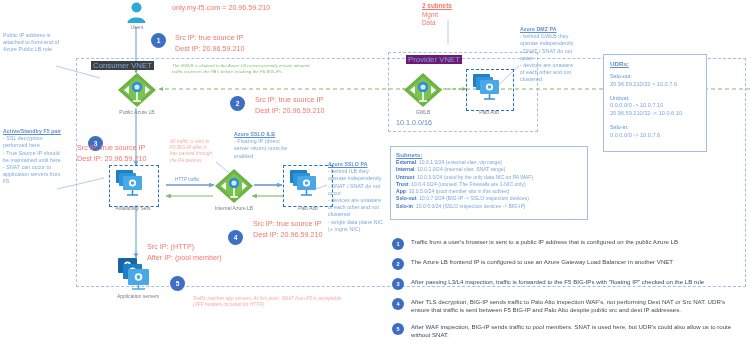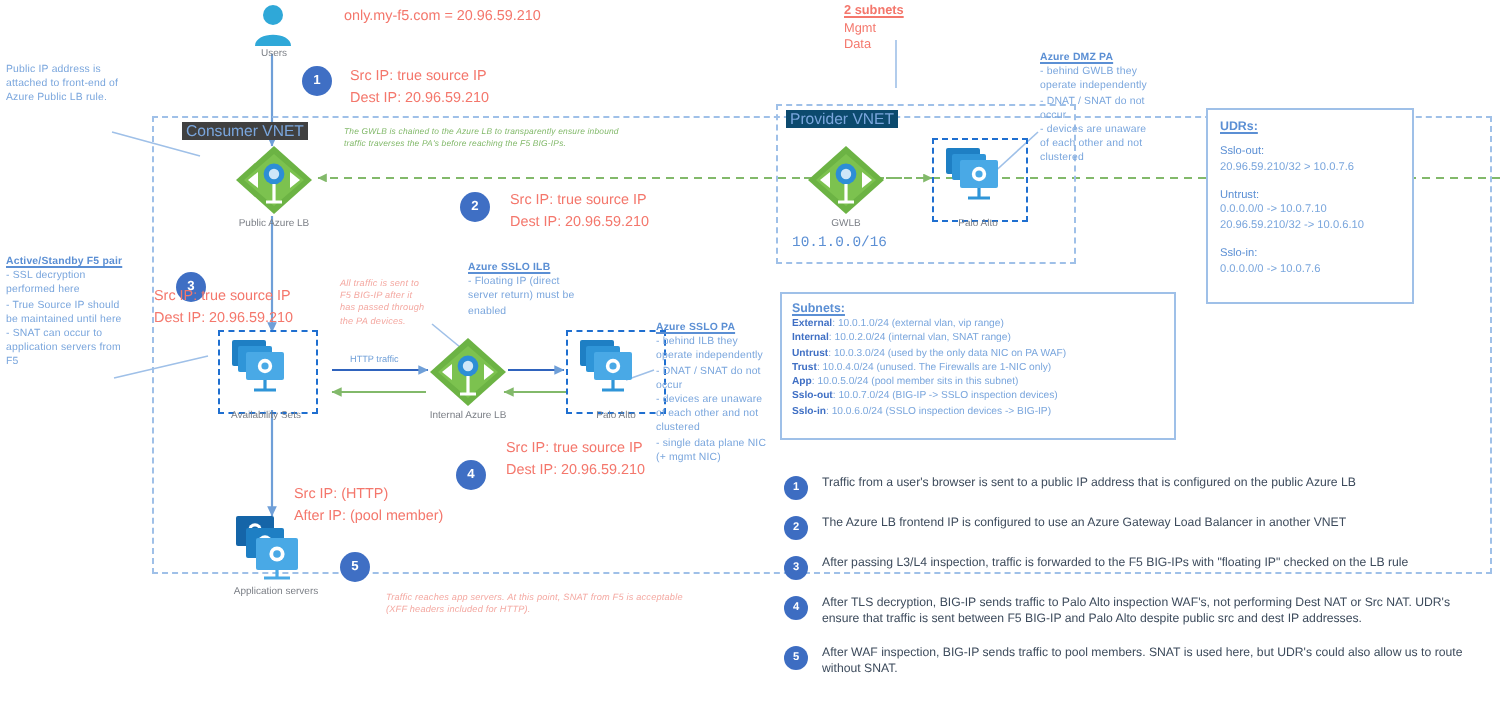--- a/index.html
+++ b/index.html
@@ -8,21 +8,21 @@
   .abs{position:absolute;}
   .note{color:#7aa6dd;font-size:5.2px;line-height:7.2px;letter-spacing:.1px;}
   .note b{font-weight:bold;text-decoration:underline;display:block;color:#5b8fd4;}
   .redb{color:#f4776c;font-size:6.4px;line-height:8.6px;}
   .redb b{font-weight:bold;text-decoration:underline;display:block;}
   .ipline{color:#f4776c;font-size:7.2px;line-height:9.6px;white-space:nowrap;}
   .grn{color:#82b96a;font-size:4.2px;line-height:6px;font-style:italic;letter-spacing:.1px;}
   .pnk{color:#f4a9a2;font-size:4.6px;line-height:6.2px;font-style:italic;letter-spacing:.1px;}
   .caption{color:#7b7f86;font-size:5px;text-align:center;white-space:nowrap;}
   .vnetlabel{color:#7aa6dd;font-size:7.8px;}
-  .cidr{color:#5b8fd4;font-size:7.2px;font-family:Liberation Mono, monospace;}
+  .cidr{color:#5b8fd4;font-size:7.2px;}
   .bluelabel{color:#6f9fd8;font-size:4.6px;white-space:nowrap;}
   .dashbox{border:1px dashed #9fc0e8;}
   .dashbox2{border:1.4px dashed #1f6fd0;}
   .panel{border:1px solid #9fc0e8;background:#fff;}
   .panel .t{font-weight:bold;text-decoration:underline;color:#5b8fd4;font-size:6.2px;}
   .badge{width:15px;height:15px;border-radius:50%;background:#3f6fc4;color:#fff;
          font-size:6.6px;display:flex;align-items:center;justify-content:center;font-weight:bold;}
   .badge.sm{width:12px;height:12px;font-size:5.6px;background:#3d6dc2;}
   .leg{font-size:6.1px;line-height:8.4px;color:#3d4b5c;}
   svg{position:absolute;left:0;top:0;overflow:visible;}
@@ -145,21 +145,21 @@
       <circle cx="14.5" cy="13" r="1.7" fill="#1e7fc4"></circle>
     <rect x="10" y="11" width="21" height="16" rx="1" fill="#49a9e6"></rect>
     <circle cx="20.5" cy="19" r="3.8" fill="#ffffff"></circle>
       <circle cx="20.5" cy="19" r="1.9" fill="#49a9e6"></circle>
     <path d="M20.5,27 L20.5,31 M14,31 L27,31" stroke="#49a9e6" stroke-width="1.6" fill="none"></path>
   </svg>
 </div>
 <div class="abs caption" style="left:103px;top:293px;width:70px;">Application servers</div>
 
 <div class="abs dashbox" style="left:388px;top:52px;width:148px;height:78px;"></div>
-<div class="abs vnetlabel" style="left:393px;top:55px;background:#0c4a6e;padding:0 2px;">Provider VNET</div>
+<div class="abs vnetlabel" style="left:406px;top:55px;background:#701a75;padding:0 2px;">Provider VNET</div>
 
 <div class="abs" style="left:403px;top:72px;width:40px;height:36px;">
   <svg width="40" height="36">
     <polygon points="20,1 39,18 20,35 1,18" fill="#6cb344"></polygon>
     <polygon points="20,5 35,18 20,31 5,18" fill="#7cc24f"></polygon>
     <circle cx="20" cy="15" r="5.2" fill="#2d8ed6"></circle>
     <circle cx="20" cy="15" r="2.6" fill="#cfe7f8"></circle>
     <path d="M20,20 L20,29 M16,29 L24,29" stroke="#ffffff" stroke-width="1.6" fill="none"></path>
     <path d="M7,18 L12,14 L12,22 z M33,18 L28,14 L28,22 z" fill="#ffffff"></path>
   </svg>

